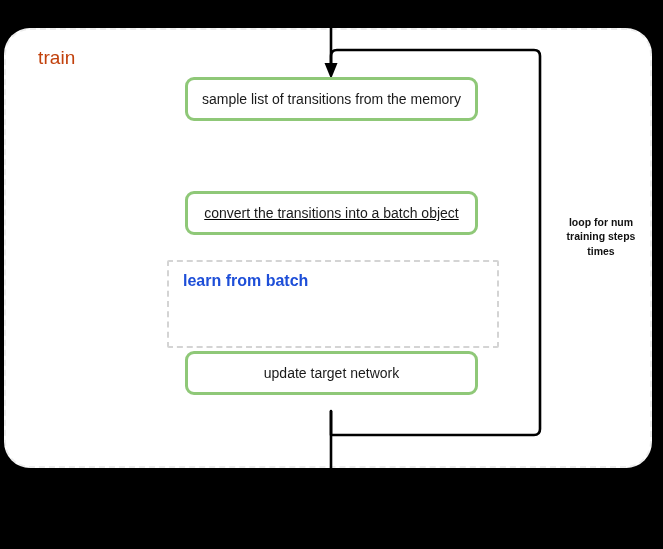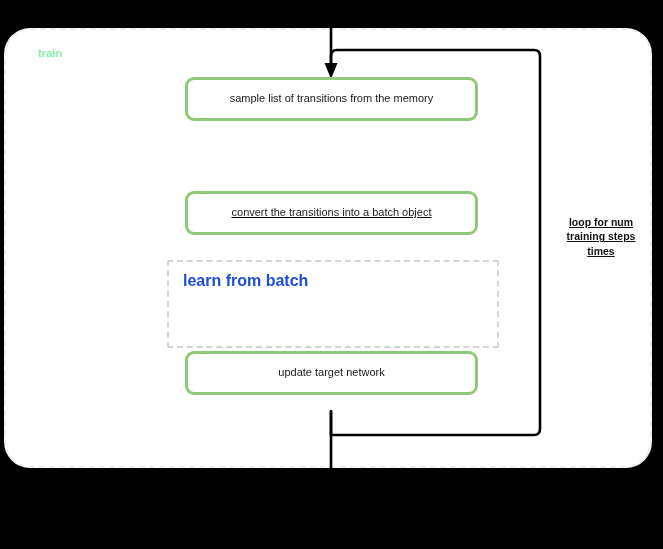--- a/index.html
+++ b/index.html
@@ -31,42 +31,42 @@
     height: 440px;
     background: #ffffff;
     border: 2px dashed #ededed;
     border-radius: 26px;
     box-sizing: border-box;
   }
   .train-title {
     position: absolute;
     left: 38px;
     top: 47px;
-    font-size: 11px;
-    font-weight: bold;
-    color: #86efac;
+    font-size: 19px;
+    font-weight: normal;
+    color: #c2410c;
     letter-spacing: 0.1px;
     white-space: nowrap;
   }
   
   .proc-box {
     position: absolute;
     left: 185px;
     width: 293px;
     height: 44px;
     box-sizing: border-box;
     background: #ffffff;
     border: 3px solid #8fc878;
     border-radius: 9px;
     display: flex;
     align-items: center;
     justify-content: center;
   }
   .proc-box span {
-    font-size: 11px;
+    font-size: 14px;
     color: #1a1a1a;
     text-align: center;
     line-height: 1.2;
   }
   #proc-0 { top: 77px; }
   #proc-1 { top: 137px; }
   #proc-2 { top: 191px; text-decoration: underline; }
   #proc-3 { top: 351px; }
   
   .subgraph-box {
@@ -94,21 +94,20 @@
   .loop-label {
     position: absolute;
     left: 545px;
     top: 215px;
     width: 112px;
     font-size: 10.5px;
     font-weight: bold;
     color: #111111;
     text-align: center;
     line-height: 1.38;
-    text-decoration: underline;
   }
   
   .edges {
     position: absolute;
     left: 0;
     top: 0;
     width: 663px;
     height: 549px;
     pointer-events: none;
   }

